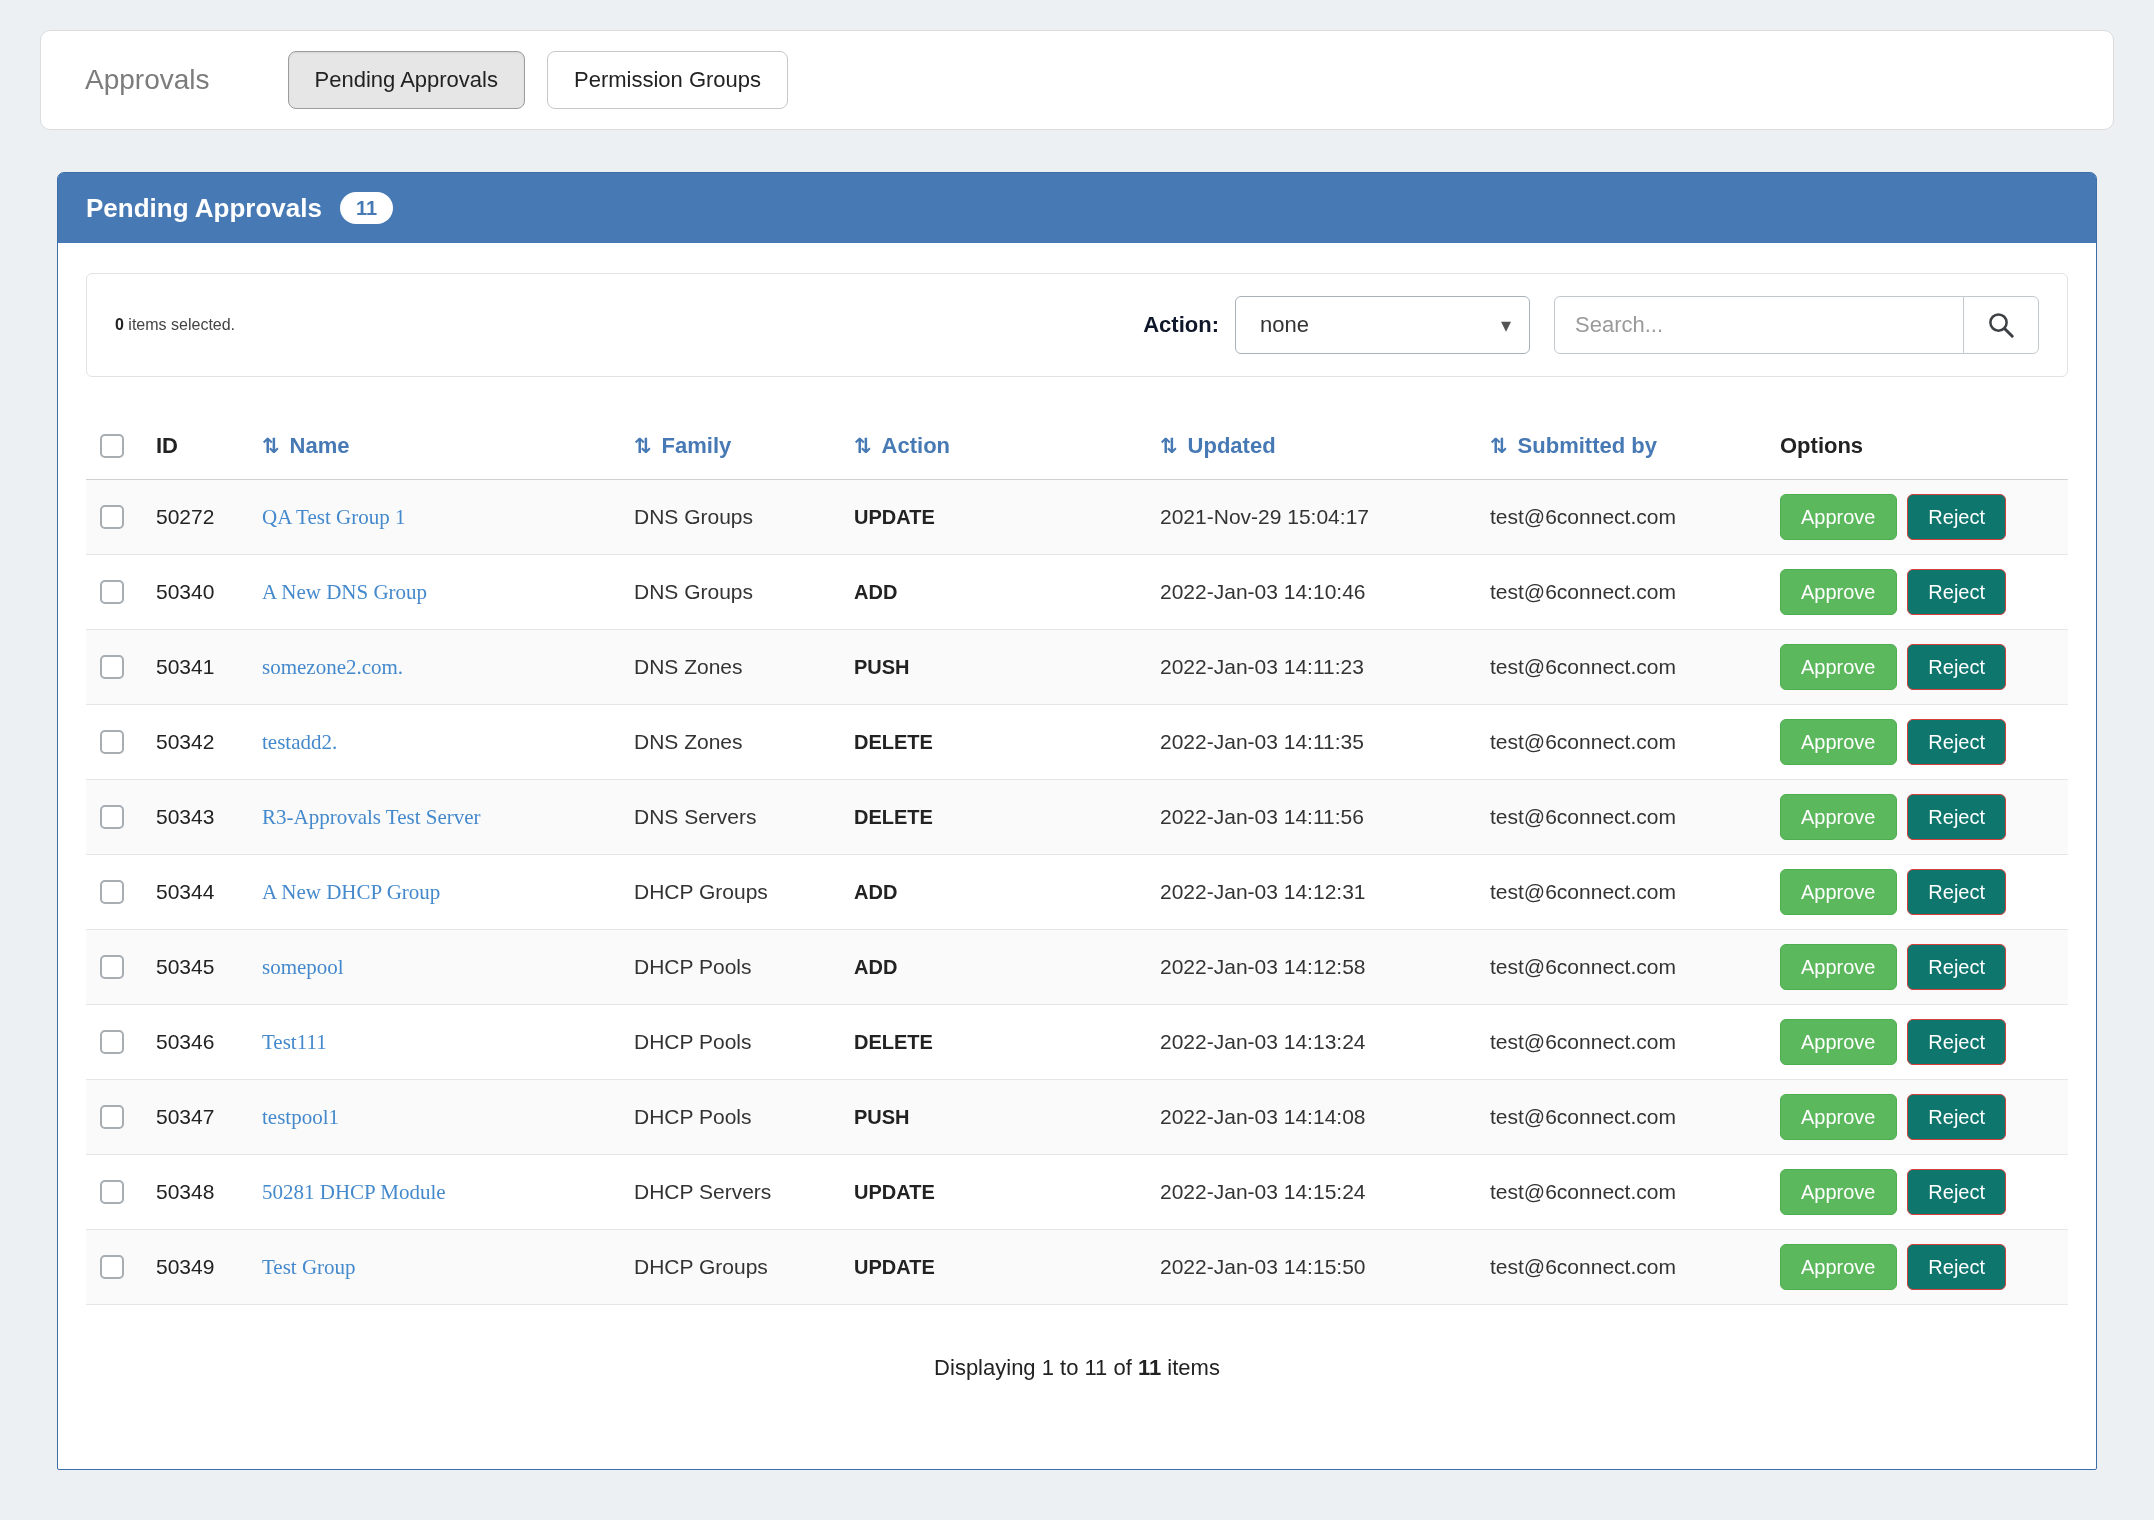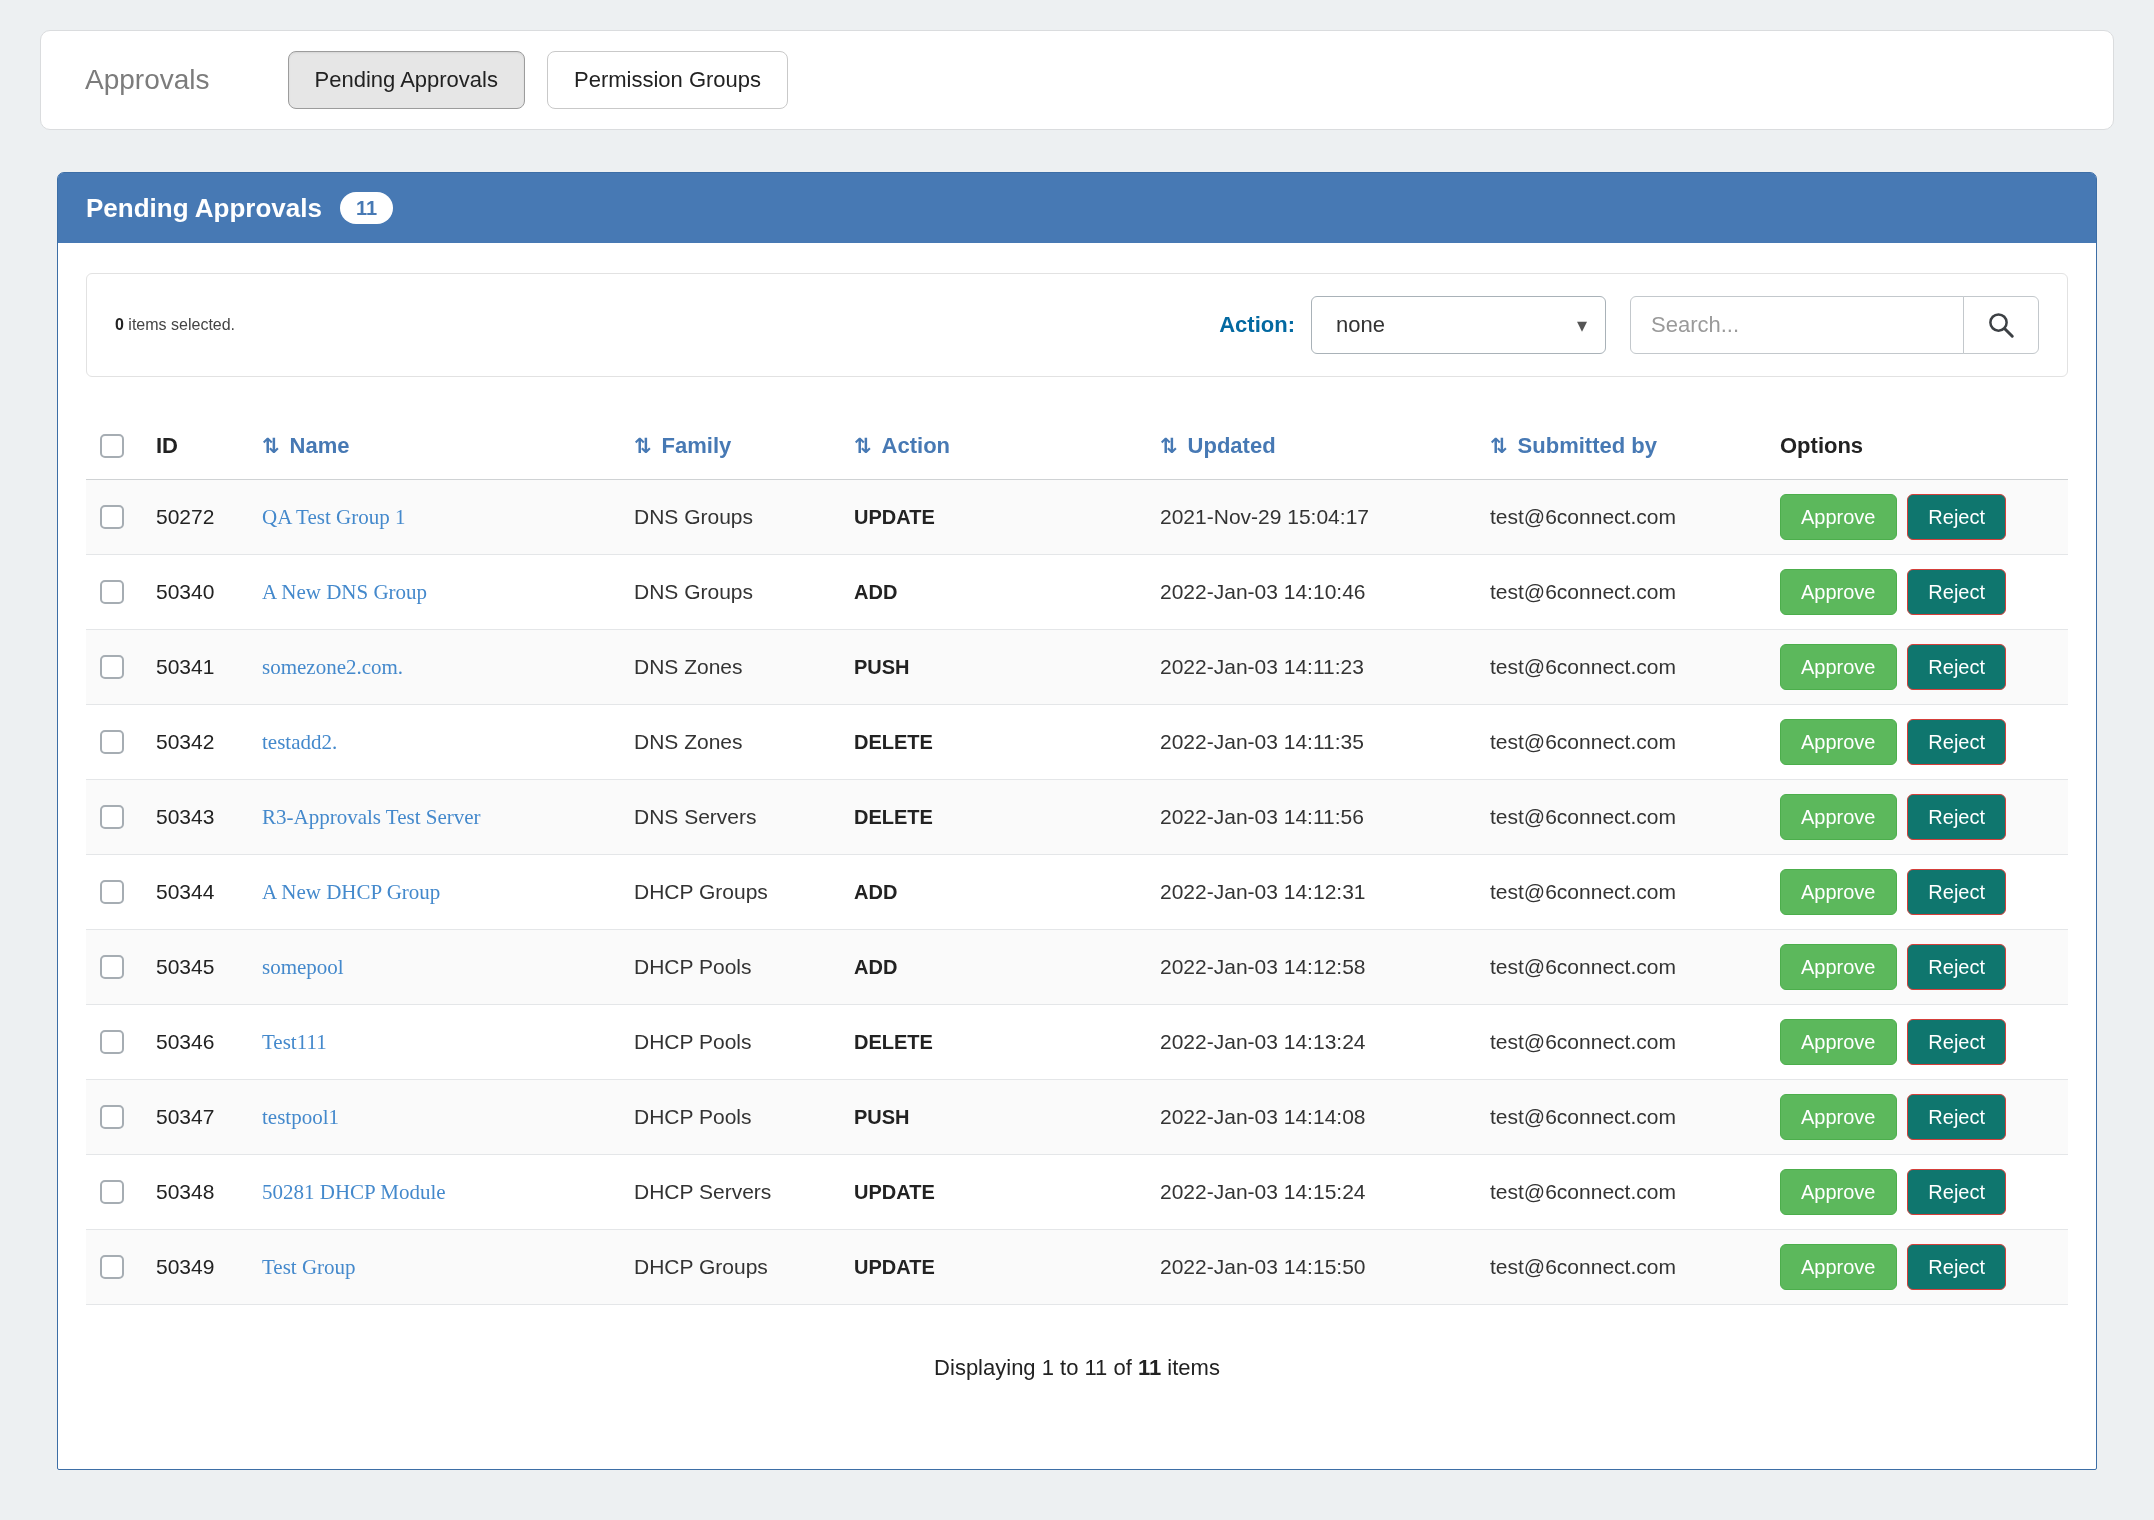--- a/index.html
+++ b/index.html
@@ -77,40 +77,40 @@
     border: 1px solid #e2e2e2;
     border-radius: 6px;
     padding: 22px 28px;
     display: flex;
     align-items: center;
     justify-content: space-between;
   }
   .selected-info { font-size: 16px; color: #444; }
   .selected-info b { color: #222; }
   .toolbar-right { display: flex; align-items: center; }
-  .action-label { font-weight: bold; font-size: 22px; color: #0369a1; margin-right: 16px; }
+  .action-label { font-weight: bold; font-size: 22px; color: #0f172a; margin-right: 16px; }
   .action-select {
     width: 295px;
     height: 58px;
     border: 1px solid #a9b2b8;
     border-radius: 6px;
     background: #ffffff;
     display: flex;
     align-items: center;
     justify-content: space-between;
     padding: 0 18px 0 24px;
     font-size: 22px;
     color: #333;
     cursor: pointer;
     margin-right: 24px;
   }
   .caret { color: #555; font-size: 20px; }
   .search-group { display: flex; }
   .search-input {
-    width: 334px;
+    width: 410px;
     height: 58px;
     border: 1px solid #c3c8cc;
     border-radius: 6px 0 0 6px;
     padding: 0 20px;
     font-family: inherit;
     font-size: 22px;
     color: #333;
     outline: none;
   }
   .search-input::placeholder { color: #9a9a9a; }

